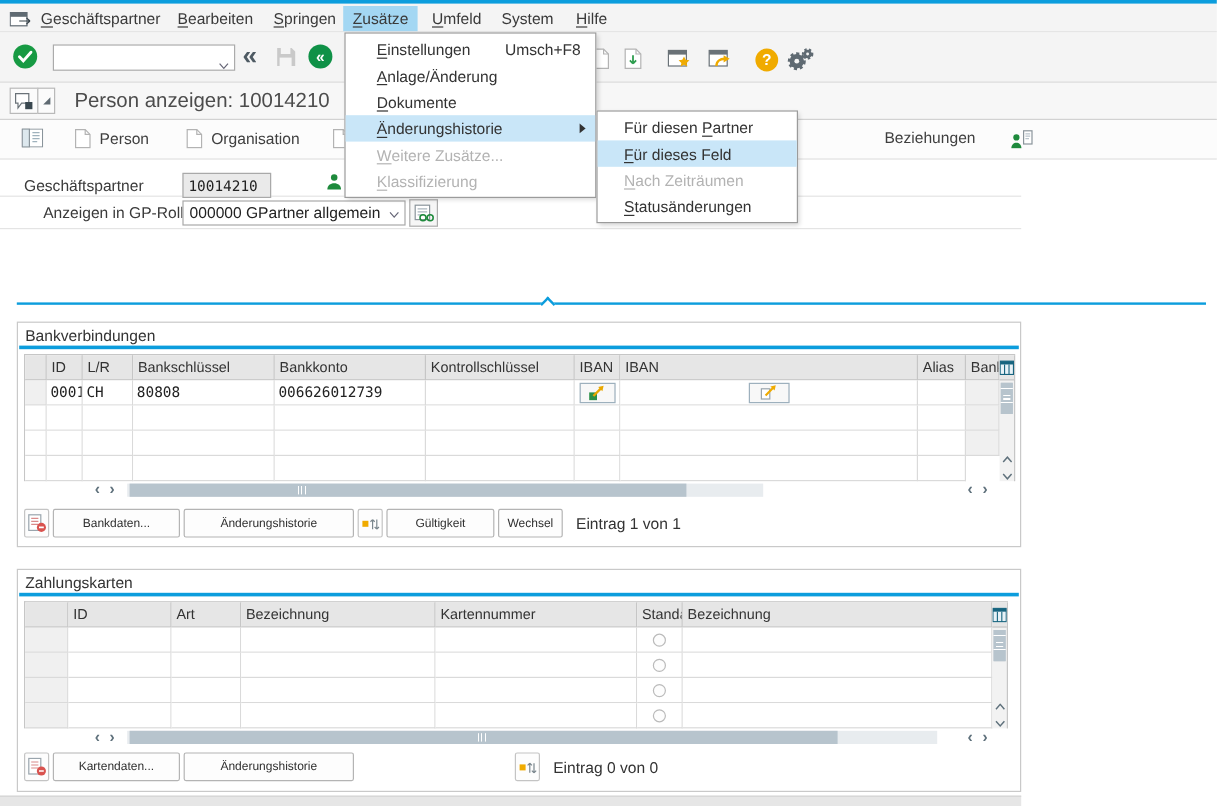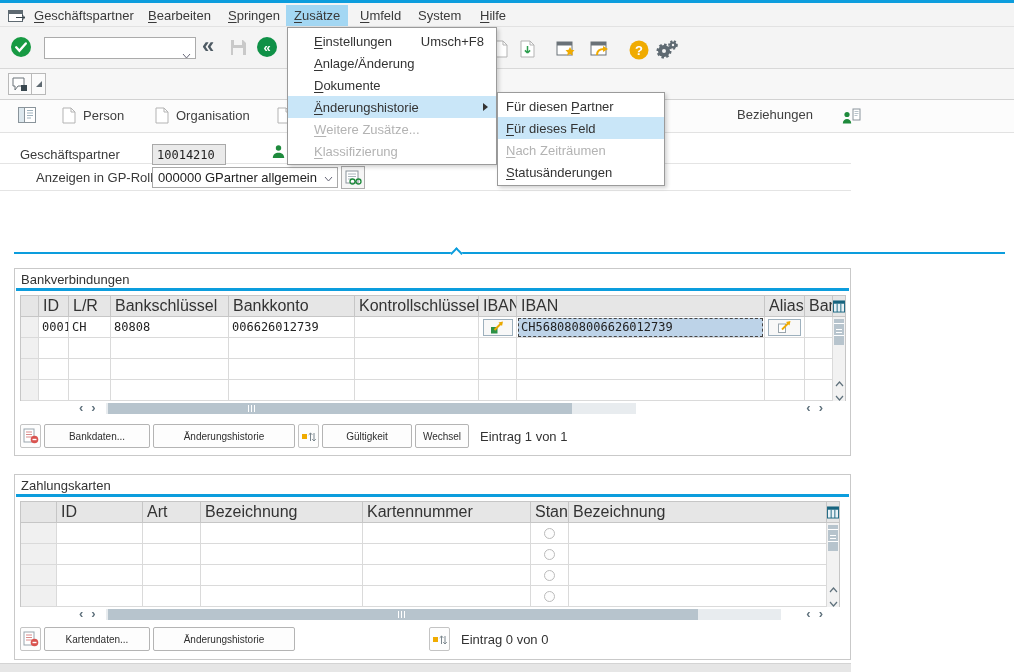--- a/index.html
+++ b/index.html
@@ -60,21 +60,21 @@
   
   .group { position:absolute; left:14px; width:837px; background:#fff; border:1px solid #c9c9c9; }
   #group-bank { top:268px; height:188px; }
   #group-cards { top:474px; height:186px; }
   .gtitle { position:absolute; left:6px; top:3px; font-size:13px; color:#333; }
   .grule { position:absolute; left:1px; right:1px; top:19px; height:3px; background:#0c9ddd; }
   .twrap { position:absolute; left:5px; top:26px; display:flex; border-top:1px solid #c6c6c6; border-left:1px solid #c6c6c6; }
   .btable { display:grid; grid-template-columns:18px 30px 42px 118px 126px 124px 38px 248px 40px 28px; }
   .ktable { display:grid; grid-template-columns:36px 86px 58px 162px 168px 38px 258px; }
   .hc { height:21px; background:#e6e6e6; border-right:1px solid #c6c6c6; border-bottom:1px solid #c6c6c6;
-        font-size:16px; color:#333; display:flex; align-items:center; padding:0 4px; overflow:hidden; white-space:nowrap; }
+        font-size:12px; color:#333; display:flex; align-items:center; padding:0 4px; overflow:hidden; white-space:nowrap; }
   .dc { height:21px; background:#fff; border-right:1px solid #dadada; border-bottom:1px solid #dadada;
         font:12px "DejaVu Sans Mono",monospace; color:#222; display:flex; align-items:center; padding:0 3px; overflow:hidden; }
   .dc.sel { background:#f0f0f0; }
   .cell-btn { height:17px; border:1px solid #9db0bd; background:#f8f8f8; display:flex; align-items:center;
               justify-content:center; margin:0 auto; }
   .iban-sel { width:100%; height:19px; background:#bdd3e8; border:1px dashed #444;
               display:flex; align-items:center; padding:0 2px; }
   .radio { width:11px; height:11px; border:1px solid #bbb; border-radius:50%; margin:0 auto; background:#fdfdfd; }
 
   
@@ -102,21 +102,21 @@
           display:flex; align-items:center; justify-content:center; }
   .entry { font-size:13px; color:#333; margin-left:8px; }
 
   
   .menu { position:absolute; background:#fff; border:1px solid #9b9b9b; box-shadow:2px 2px 4px rgba(0,0,0,.18);
           z-index:100; padding:2px 0; }
   #menu-zusaetze { left:287px; top:27px; width:210px; }
   #submenu-hist { left:497px; top:92px; width:168px; z-index:101; }
   .mi { height:22px; display:flex; align-items:center; padding:0 12px 0 26px; font-size:13px; color:#333;
         position:relative; white-space:pre; }
-  #submenu-hist .mi { padding-left:8px; }
+  #submenu-hist .mi { padding-left:22px; }
   .mi.hl { background:#c9e6f8; }
   .mi.dis { color:#b3b3b3; }
   .mi .sc { margin-left:auto; padding-left:16px; }
   .mi .subarr { position:absolute; right:8px; top:7px; width:0; height:0;
                 border-left:5px solid #333; border-top:4px solid transparent; border-bottom:4px solid transparent; }
 
   .bottomstrip { position:absolute; left:0; top:663px; width:851px; height:9px; background:#e6e6e6; border-top:1px solid #d4d4d4; }
 </style>
 </head>
 <body>
@@ -194,20 +194,21 @@
         <svg width="16" height="15" viewBox="0 0 16 15">
           <path d="M1 1h11v8H6l-3 4v-4H1z" fill="#fff" stroke="#6a7278"></path>
           <rect x="9" y="8" width="6" height="6" fill="#39474f"></rect>
         </svg>
       </span>
     <span class="tbtn" style="left:31px;width:15px;">
         <svg width="8" height="8">
           <path d="M7 1v6H1z" fill="#5f6a72"></path>
         </svg>
       </span>
+    <span class="page-title">Person anzeigen: 10014210</span>
   </div>
 
   <div class="appbar">
     <span class="ab-item" style="left:18px;">
         <svg width="18" height="16" viewBox="0 0 18 16">
           <rect x="0.5" y="0.5" width="17" height="15" fill="#fff" stroke="#8a949b"></rect>
           <rect x="0.5" y="0.5" width="6" height="15" fill="#dde8ee" stroke="#8a949b"></rect>
           <path d="M9 3.5h6M9 6h6M9 8.5h6M9 11h4" stroke="#9fb2bd"></path>
         </svg>
       </span>
@@ -295,23 +296,20 @@
         <div class="dc">006626012739</div>
         <div class="dc"></div>
         <div class="dc">
             <span class="cell-btn" style="width:30px;">
               <svg width="15" height="14" viewBox="0 0 15 14">
                 <rect x="1" y="7" width="6.5" height="6.5" fill="#2c9147"></rect>
                 <path d="M4.5 10L11 3.5" stroke="#e9a800" stroke-width="2"></path>
                 <polygon points="13,1.5 8.5,2.5 12,6" fill="#e9a800"></polygon>
               </svg>
             </span>
-          </div>
-        <div class="dc" style="padding:0 1px;">
-            <span class="iban-sel">CH5680808006626012739</span>
           </div>
         <div class="dc">
             <span class="cell-btn" style="width:34px;">
               <svg width="15" height="14" viewBox="0 0 15 14">
                 <rect x="1.5" y="4" width="7" height="8.5" fill="#fff" stroke="#9aa5ad"></rect>
                 <path d="M5 9.5L11.5 3" stroke="#f0ab00" stroke-width="1.8"></path>
                 <polygon points="13.5,1 9,2 12.5,5.5" fill="#f0ab00"></polygon>
               </svg>
             </span>
           </div>

